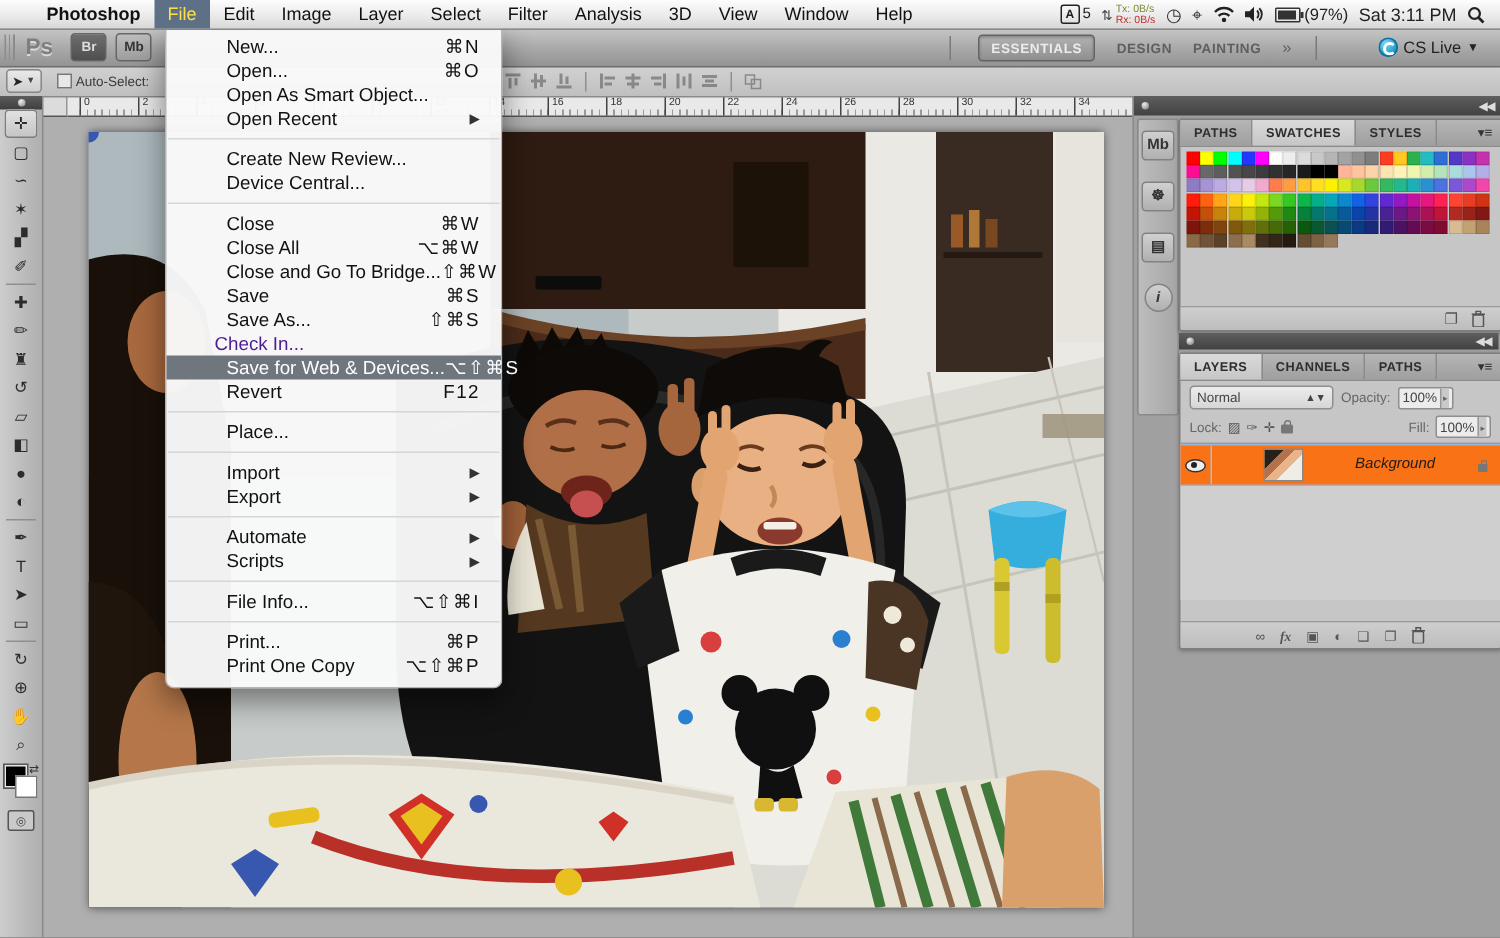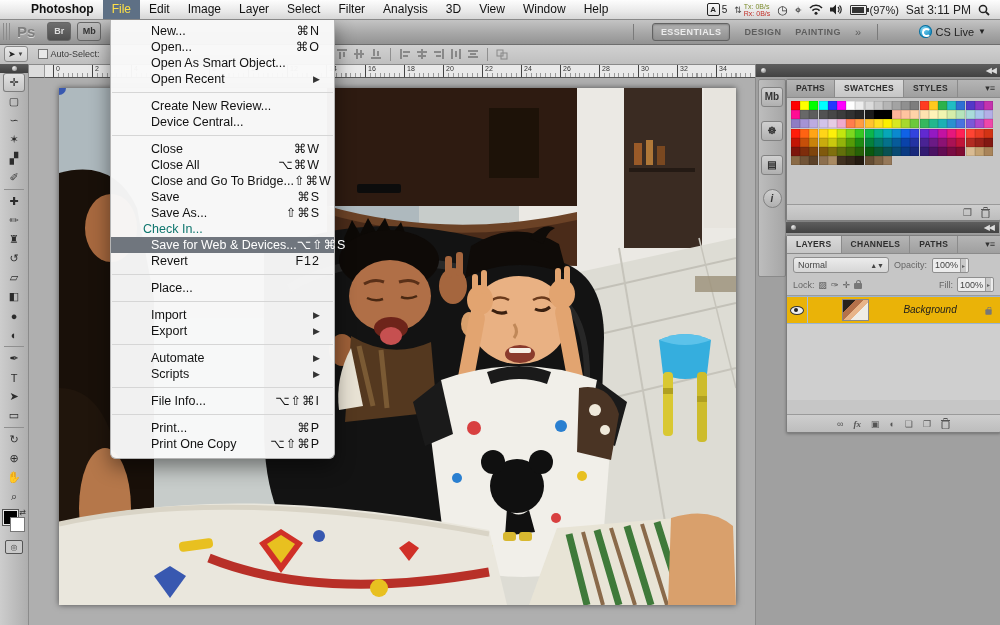--- a/index.html
+++ b/index.html
@@ -98,21 +98,21 @@
   .qmask{width:16px;height:12px;border:1px solid #555;border-radius:2px;margin:8px auto 0;
     display:flex;align-items:center;justify-content:center;font-size:8px;color:#444;background:#c9c9c9;}
   
   .filemenu{position:absolute;left:110px;top:19px;width:223px;z-index:50;
     background:rgba(249,249,249,.97);border:1px solid #b4b4b4;border-top:none;
     border-radius:0 0 6px 6px;box-shadow:0 8px 20px rgba(0,0,0,.45);
     padding:4px 0 6px;font-size:12.5px;color:#111;}
   .fm-item{height:16px;line-height:16px;padding:0 14px 0 40px;display:flex;white-space:nowrap;}
   .fm-item .lbl{flex:1;}
   .fm-item .sc{color:#111;letter-spacing:1px;}
-  .fm-item.disabled{color:#0f766e;padding-left:32px;}
+  .fm-item.disabled{color:#4c1d95;padding-left:32px;}
   .fm-item.hl{background:#70767e;color:#fff;}
   .fm-item.hl .sc{color:#fff;}
   .fm-item .sub{font-size:9px;color:#333;}
   .fm-sep{height:1px;background:#d6d6d6;margin:5px 1px;}
   
   .rightdock{position:absolute;left:755px;top:64px;width:245px;height:561px;
     background:#a0a0a0;z-index:6;border-left:1px solid #8a8a8a;}
   .dock-head{position:absolute;left:0;top:0;width:245px;height:13px;
     background:linear-gradient(#5e5e5e,#424242);display:flex;align-items:center;
     padding:0 5px;box-sizing:border-box;color:#ccc;}
@@ -152,21 +152,21 @@
     background:#ececec;font-size:9px;color:#444;padding:0 2px;gap:2px;}
   .ud{font-size:6px;color:#666;background:#c9c9c9;border-left:1px solid #9a9a9a;height:100%;
     display:flex;align-items:center;padding:0 1px;}
   .lockrow{display:flex;align-items:center;gap:4px;padding:1px 6px 3px;font-size:9px;color:#666;
     border-bottom:1px solid #9b9b9b;}
   .lk{font-size:9px;color:#555;}
   .lock-ico{position:relative;width:8px;height:6px;background:#777;border-radius:1px;margin-top:3px;}
   .lock-ico:before{content:"";position:absolute;left:1.5px;top:-3.5px;width:5px;height:4px;
     border:1.2px solid #777;border-bottom:none;border-radius:3px 3px 0 0;box-sizing:border-box;}
   .layerlist{height:104px;background:#cfcfcf;}
-  .layer-row{display:flex;align-items:center;height:26px;background:#eab308;
+  .layer-row{display:flex;align-items:center;height:26px;background:#f97316;
     border-top:1px solid #9ab4d4;border-bottom:1px solid #9ab4d4;gap:28px;}
   .eyebox{width:22px;height:26px;border-right:1px solid #a6bdd8;display:flex;align-items:center;justify-content:center;}
   .eye{position:relative;width:12px;height:7px;border:1px solid #333;border-radius:50%;background:#eee;}
   .eye:after{content:"";position:absolute;left:3.5px;top:1px;width:4px;height:4px;border-radius:50%;background:#222;}
   .thumb{width:28px;height:20px;margin:0 6px;border:1px solid #888;background:
     linear-gradient(135deg,#27211c 0 28%,#b5714a 28% 45%,#e8b488 45% 62%,#efede6 62% 100%);}
   .lname{flex:1;font:italic 10px/26px "Liberation Sans",sans-serif;color:#1c1c1c;}
   .l-lock{margin-right:8px;transform:scale(.9);}
   .pg-lfoot{position:absolute;left:0;bottom:0;width:100%;height:17px;border-top:1px solid #9a9a9a;
     display:flex;align-items:center;justify-content:center;gap:10px;color:#555;

